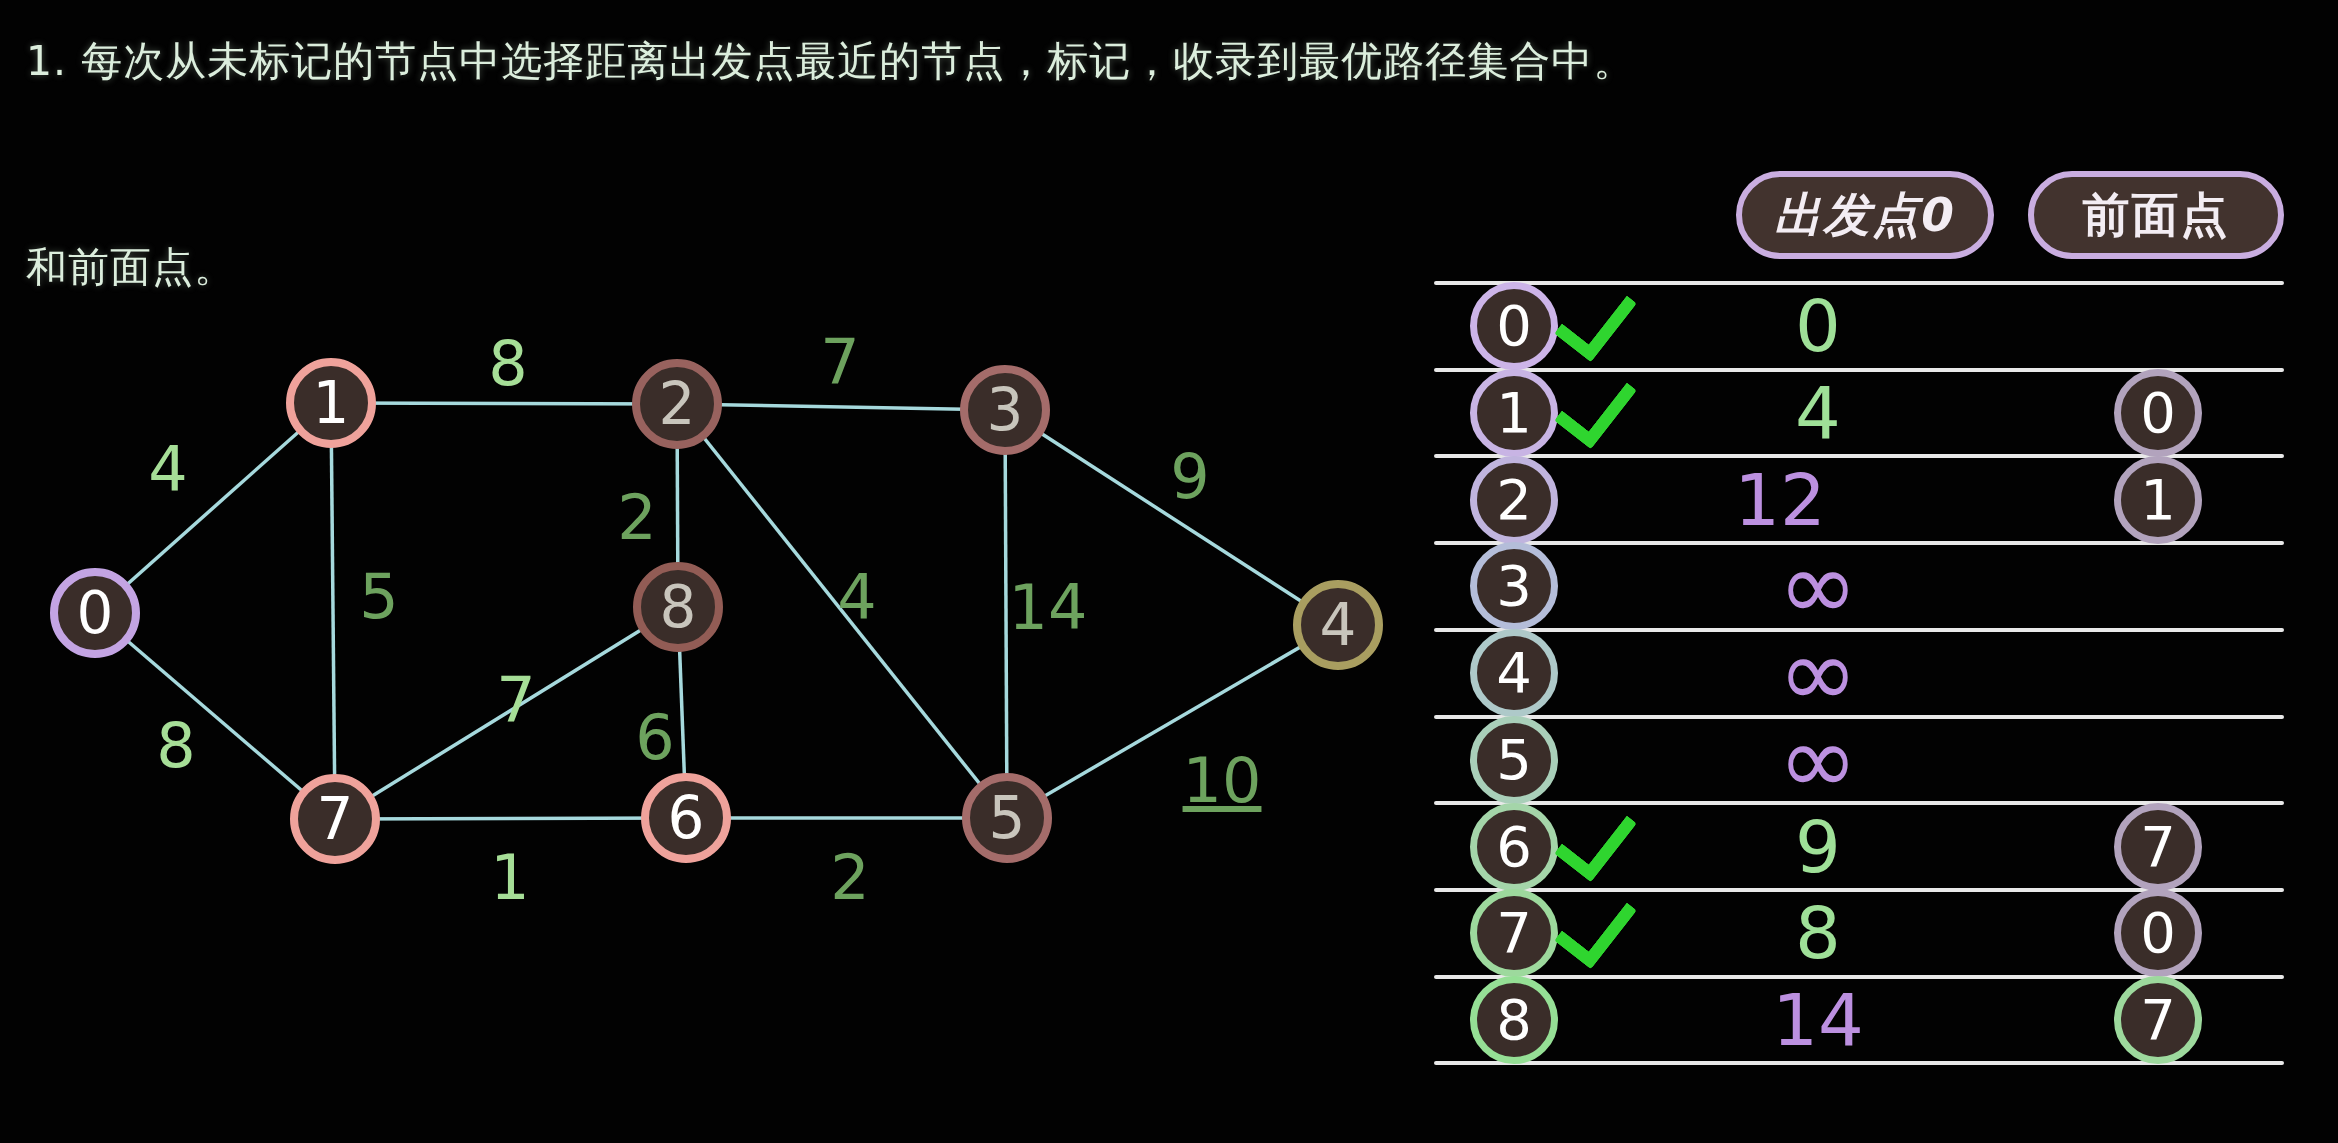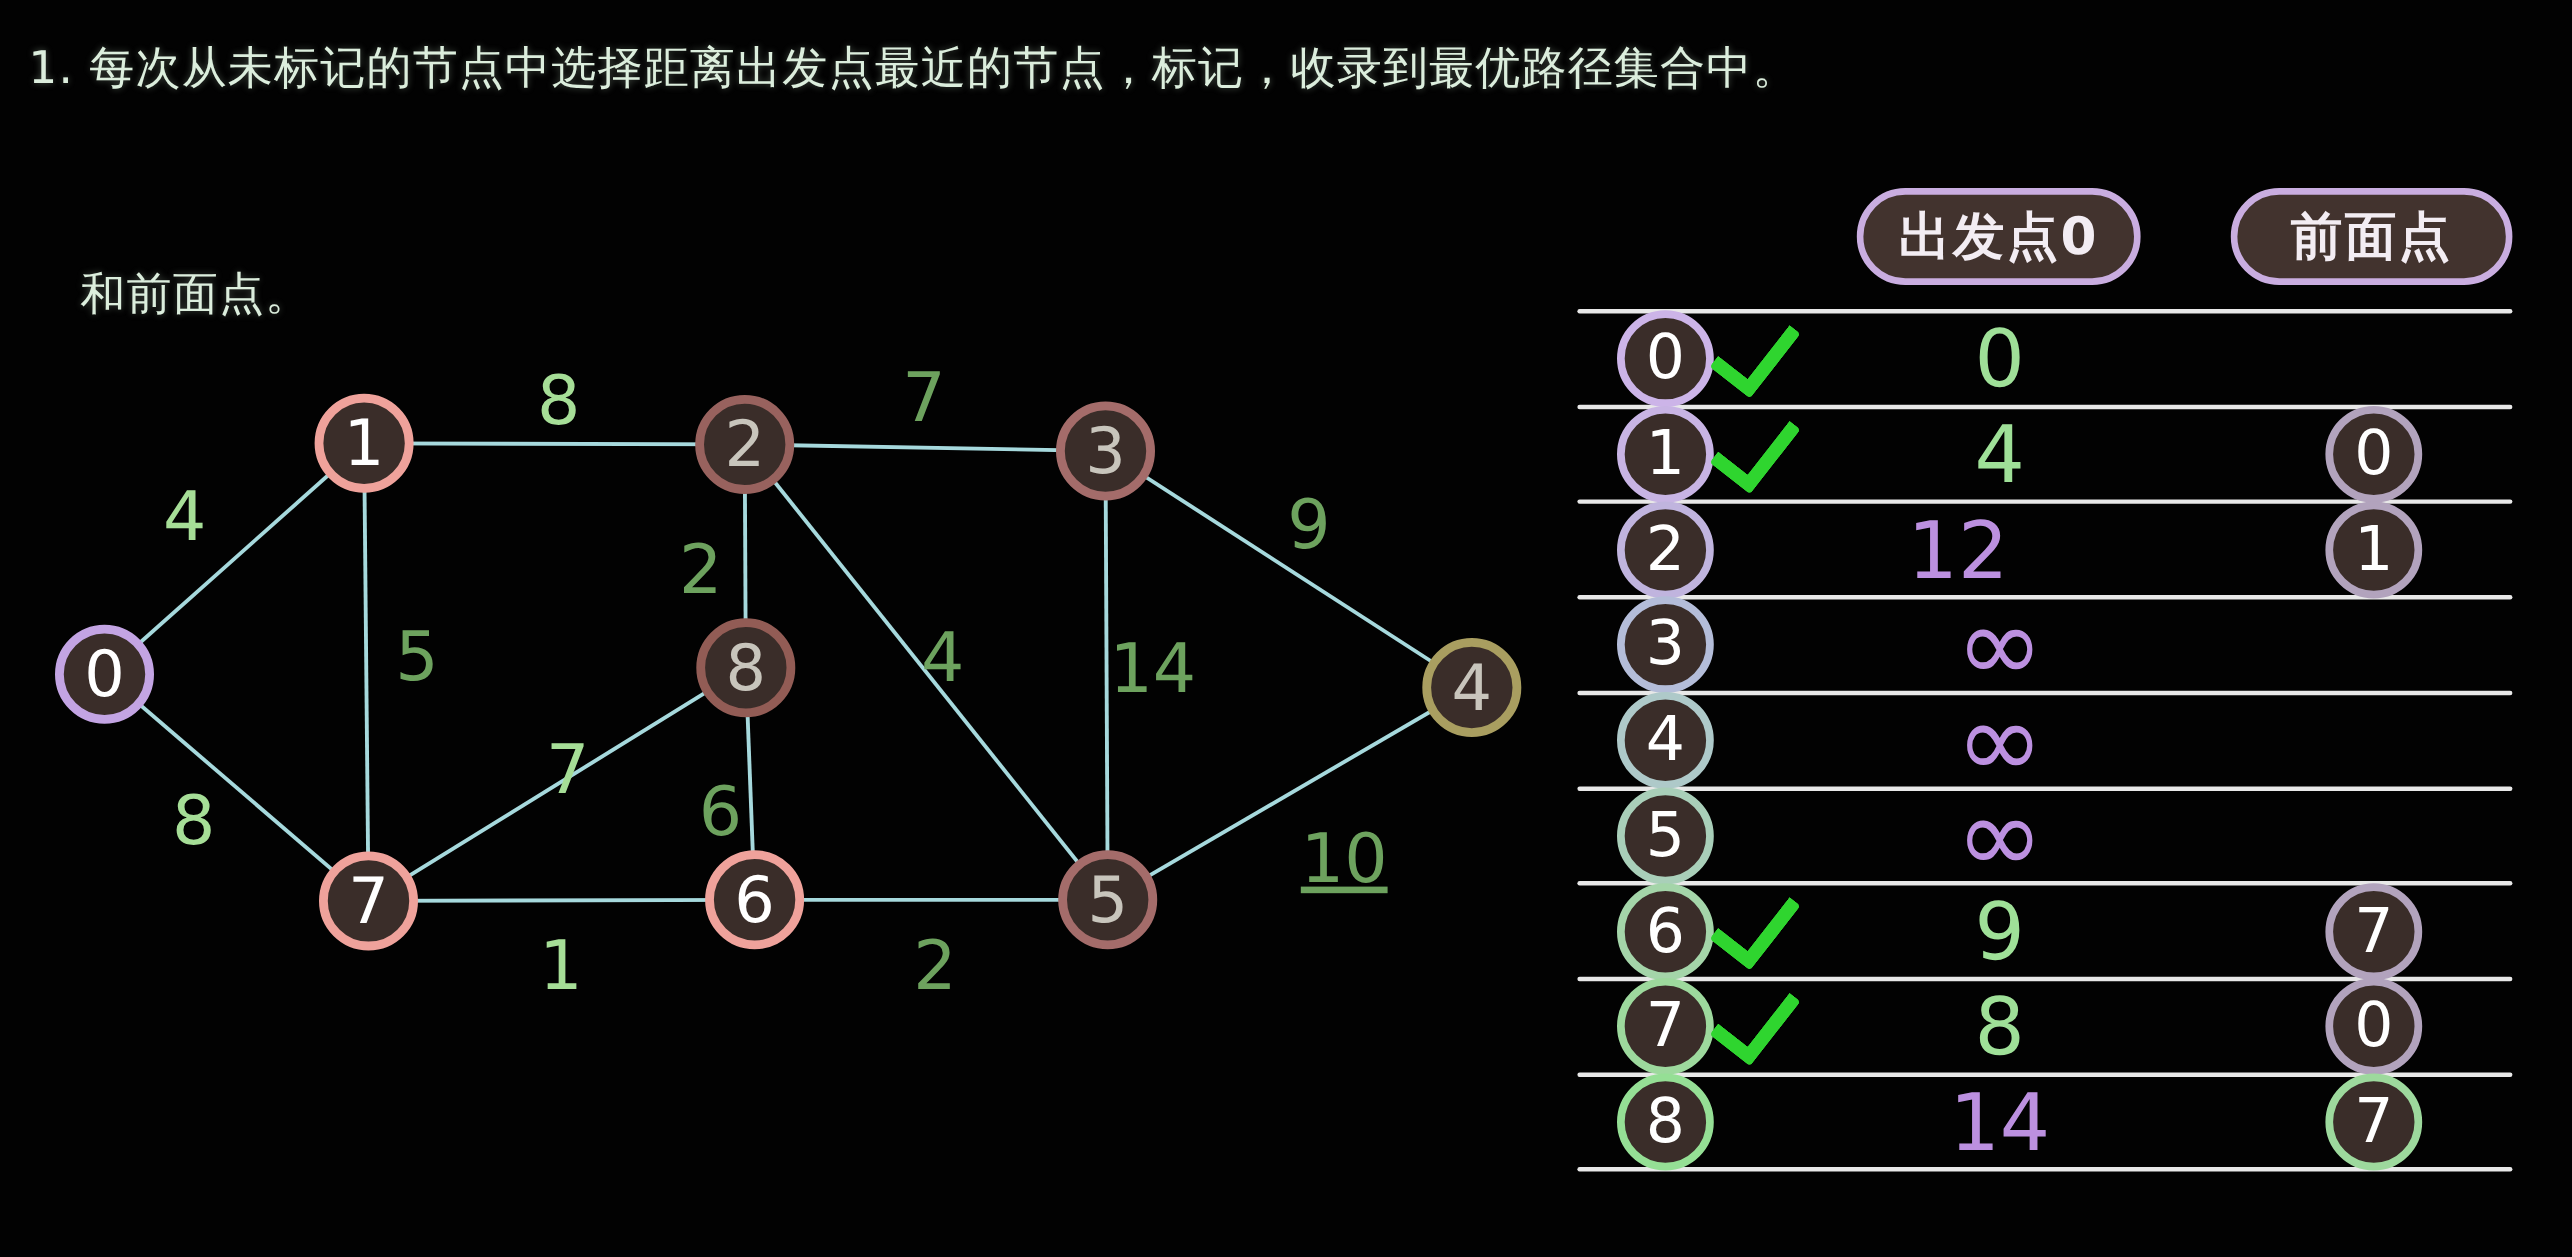--- a/index.html
+++ b/index.html
@@ -7,21 +7,21 @@
     position:relative;width:2338px;height:1143px;background:#020202;
     overflow:hidden;font-family:"DejaVu Sans","Liberation Sans",sans-serif;padding-left:16px;
   }
   
   .instr{position:absolute;left:26px;margin:0;color:#dceedd;font-size:41px;
     letter-spacing:1px;white-space:nowrap;font-weight:500;
     text-shadow:0 0 7px rgba(215,240,215,.35);}
   .instr.l1{top:34px;}
   .instr.l2{top:108px;}
   .instr.l3{top:174px;}
-  .instr.l4{top:240px;margin-left:47px;}
+  .instr.l4{top:240px;}
   
   #edges{position:absolute;left:0;top:0;}
   .gnode{
     position:absolute;width:74px;height:74px;border-radius:50%;
     background:#3a2d29;display:flex;align-items:center;justify-content:center;
     font-size:58px;line-height:1;box-sizing:content-box;
   }
   .weight{
     position:absolute;transform:translate(-50%,-50%);
     font-size:62px;line-height:1;white-space:nowrap;
@@ -45,21 +45,21 @@
   .dist.inf{font-size:96px;}
   .dist.green{color:#9fe098;}
   .dist.purple{color:#bc90e0;}
   
   .pill{
     position:absolute;top:171px;height:88px;box-sizing:border-box;
     border:6px solid #c9ade0;border-radius:46px;background:#42332e;
     color:#f3edf3;font-size:47px;font-weight:bold;letter-spacing:2px;
     display:flex;align-items:center;justify-content:center;white-space:nowrap;
   }
-  .pill-start{left:1688px;width:258px;}
+  .pill-start{left:1736px;width:258px;font-style:italic;}
   .pill-prev{left:2028px;width:256px;}
 </style>
 </head>
 <body>
 
 <div class="stage">
 
   <p class="instr l1">1. 每次从未标记的节点中选择距离出发点最近的节点，标记，收录到最优路径集合中。</p>
   <p class="instr l4">和前面点。</p>
 

